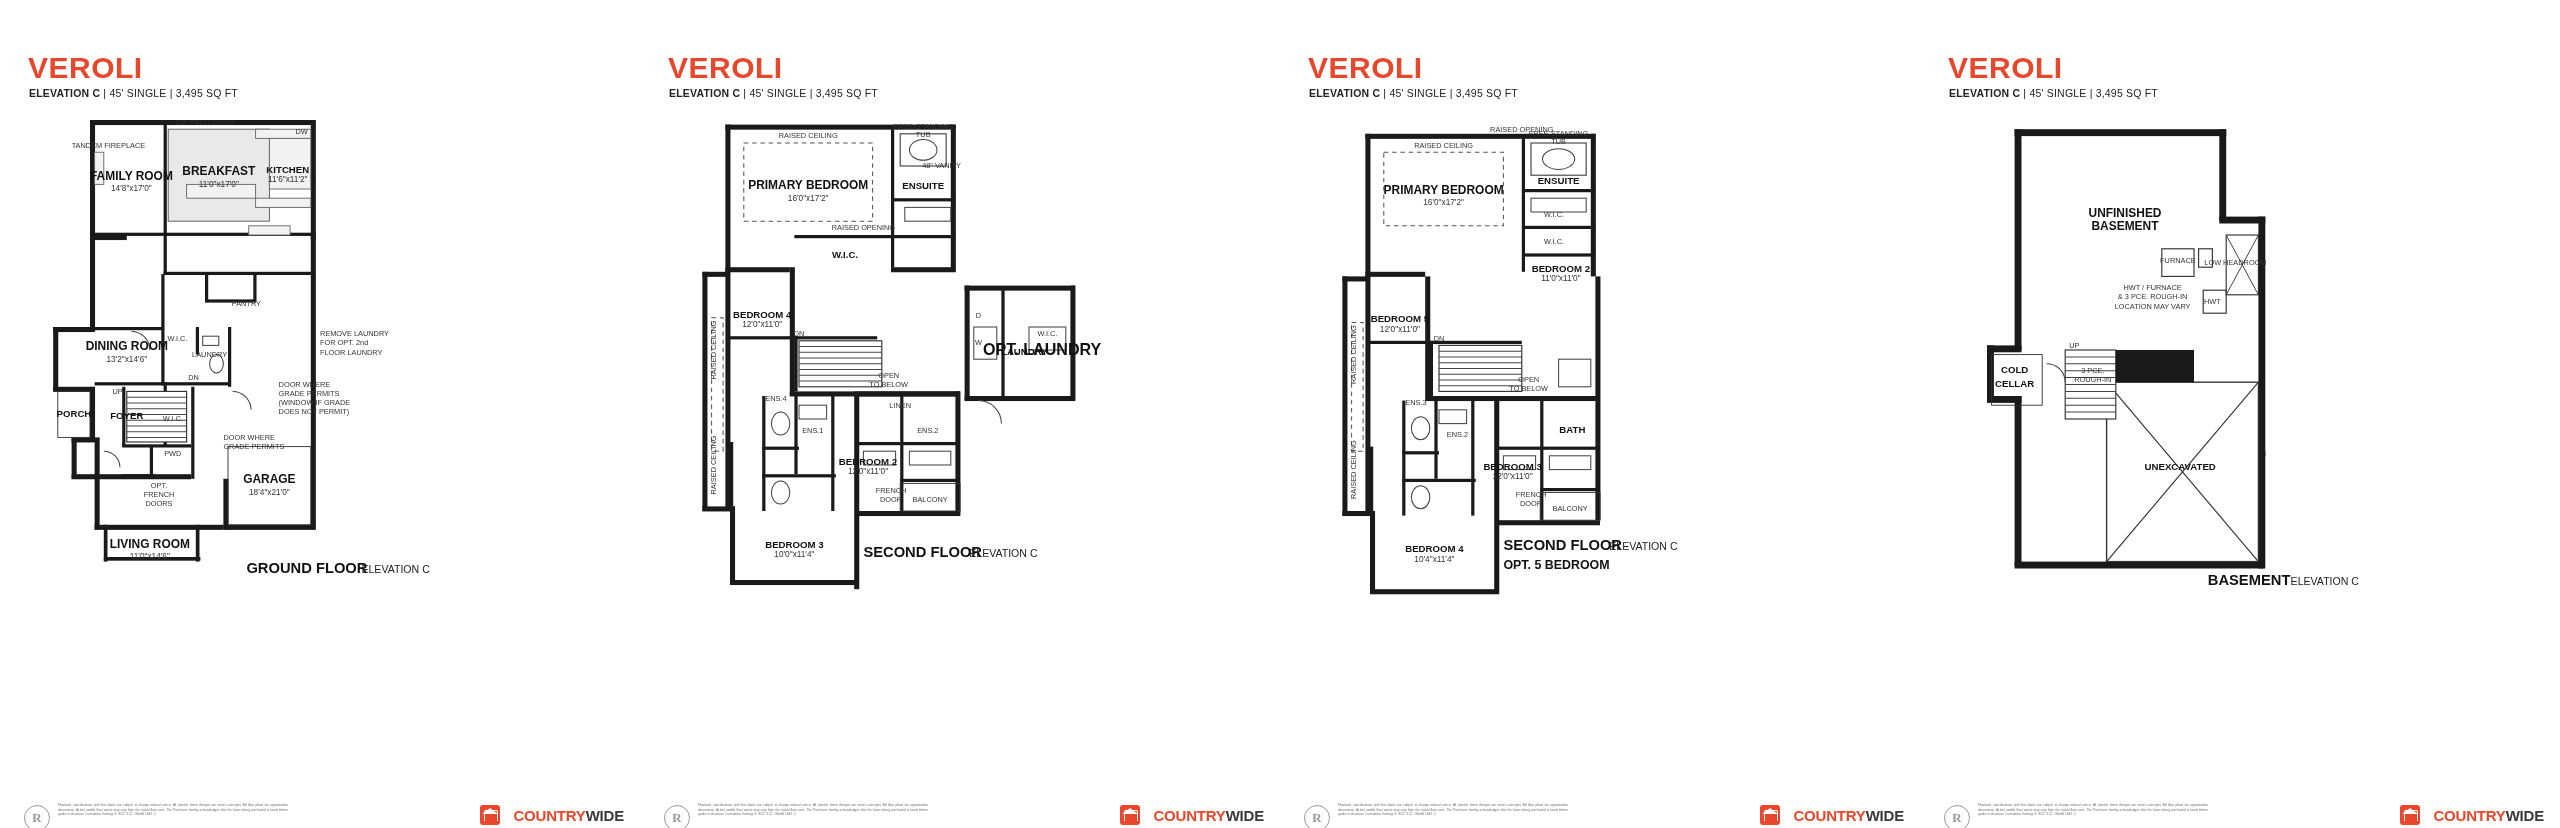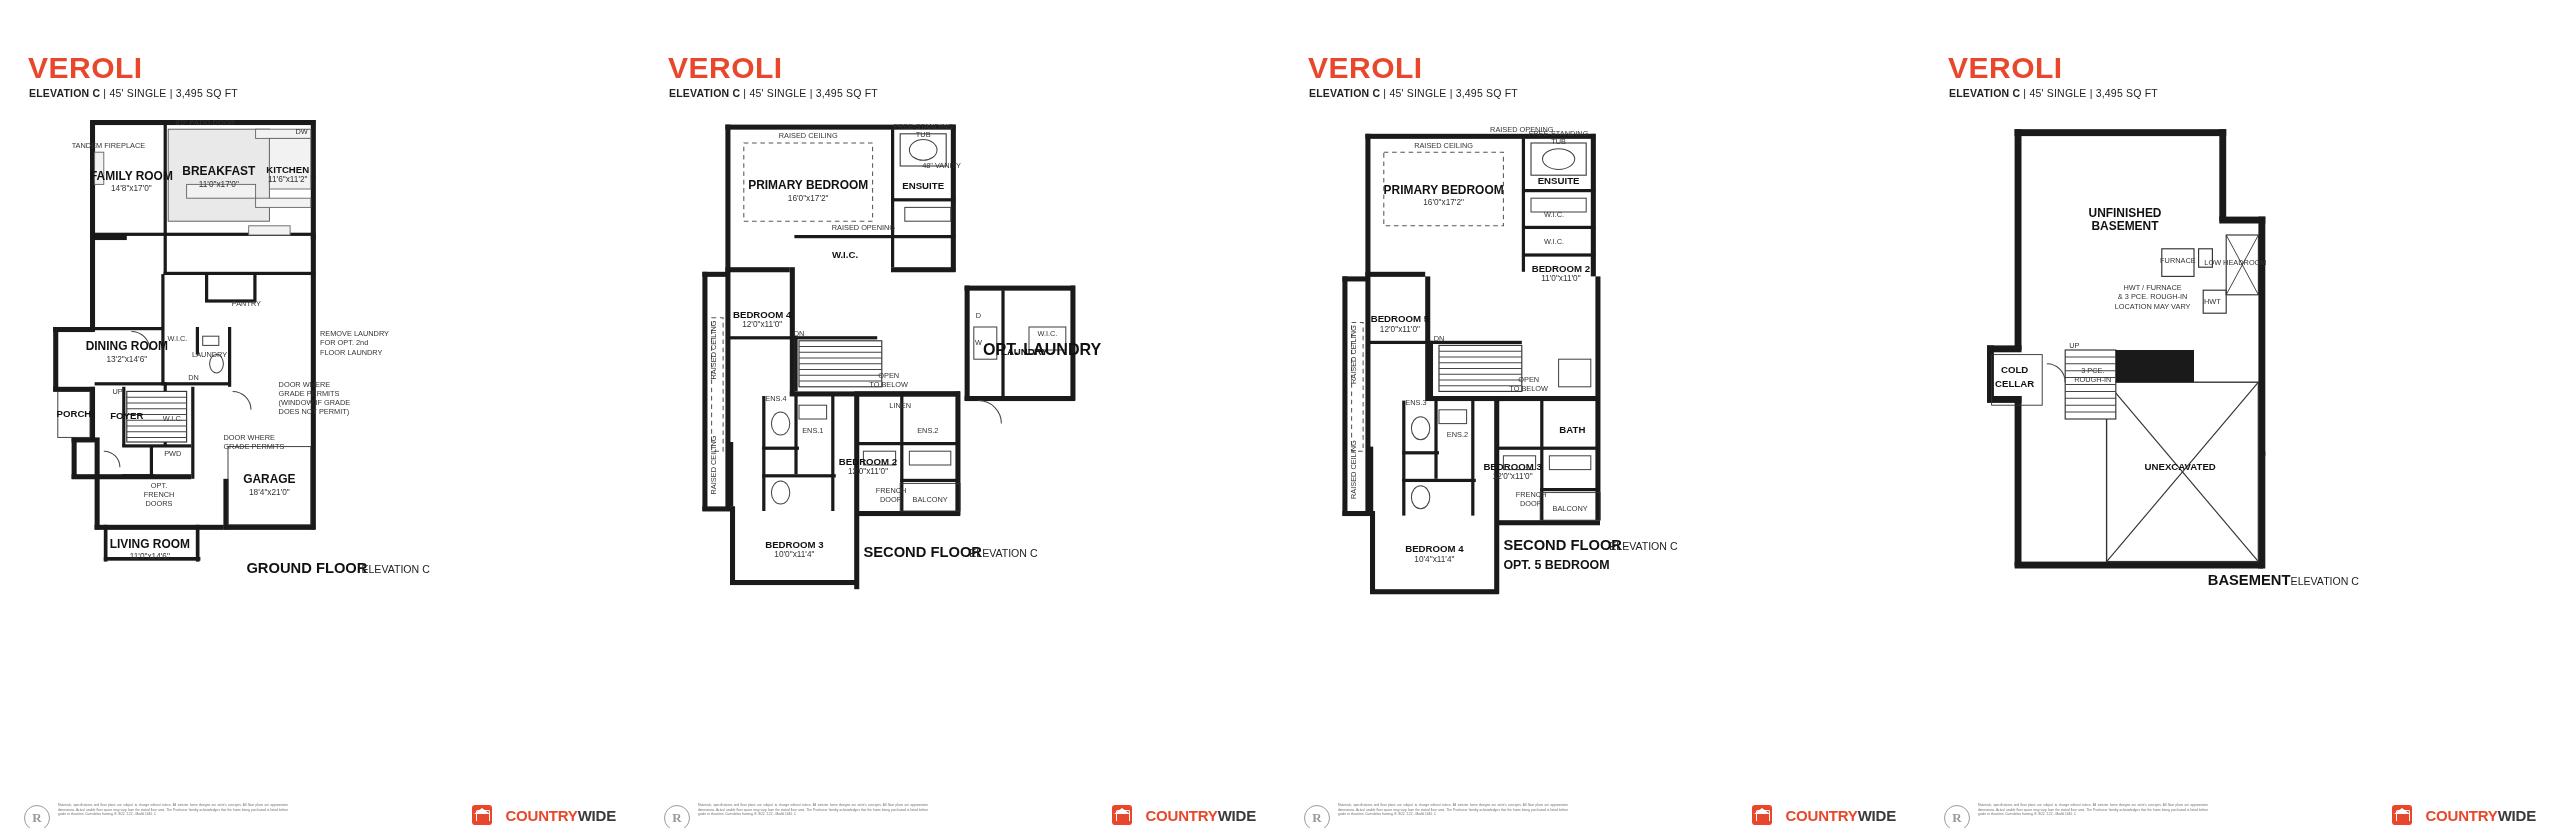--- a/index.html
+++ b/index.html
@@ -84,21 +84,21 @@
     left: 58px;
     top: 4px;
     width: 230px;
     font-size: 3.2px;
     line-height: 1.45;
     color: #6f6f6f;
     text-align: justify;
   }
   .cw-logo {
     position: absolute;
-    right: 24px;
+    right: 16px;
     top: 6px;
     display: flex;
     align-items: center;
     gap: 13px;
   }
   .cw-mark {
     width: 20px; height: 20px;
     background: #E8472B;
     border-radius: 3px;
     position: relative;

